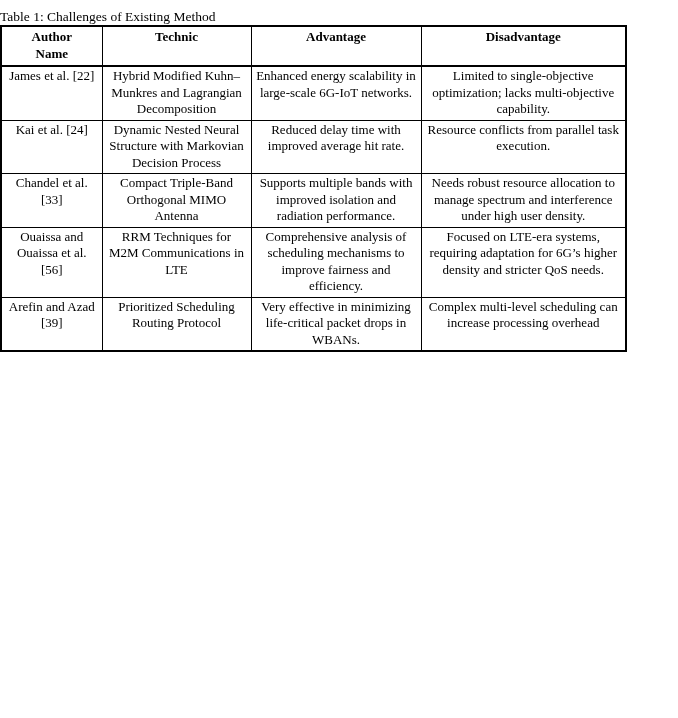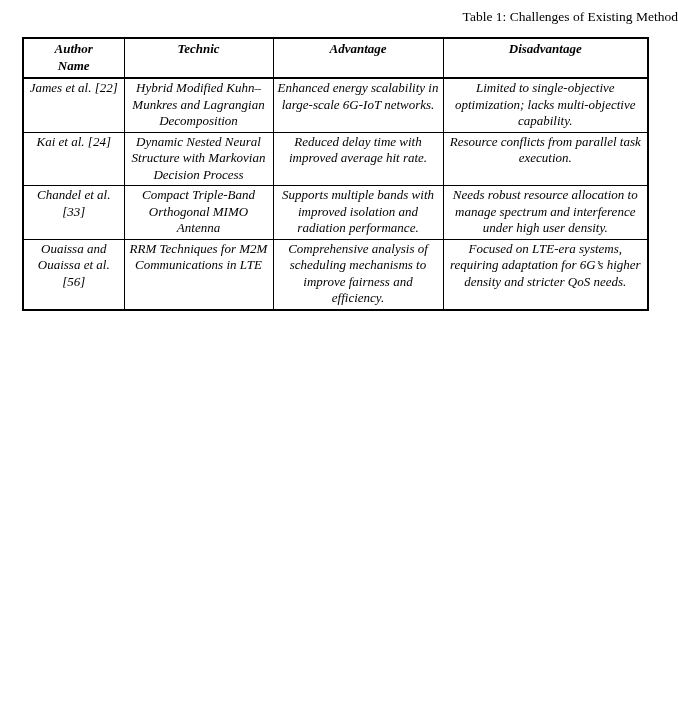--- a/index.html
+++ b/index.html
@@ -14,33 +14,31 @@
     color: #000000;
     overflow: hidden;
   }
   .page {
     width: 678px;
     height: 718px;
     box-sizing: border-box;
     padding-top: 9px;
   }
   .caption {
-    text-align: right;
+    text-align: left;
     font-size: 13.5px;
     line-height: 16px;
-    margin: 0 0 12px 0;
+    margin: 0 0 0 0;
     font-weight: normal;
   }
   table.challenges {
     border-collapse: collapse;
     table-layout: fixed;
     width: 625px;
-    margin-left: 22px;
     border: 2px solid #000000;
-    font-style: italic;
   }
   table.challenges th,
   table.challenges td {
     border: 1px solid #000000;
     vertical-align: top;
     text-align: center;
     font-size: 13px;
     line-height: 16.5px;
     padding: 1px 3px 2px 3px;
     overflow: hidden;
@@ -98,16 +96,22 @@
         <td>Compact Triple-Band Orthogonal MIMO Antenna</td>
         <td>Supports multiple bands with improved isolation and radiation performance.</td>
         <td>Needs robust resource allocation to manage spectrum and interference under high user density.</td>
       </tr>
       <tr>
         <td>Ouaissa and Ouaissa et al. [56]</td>
         <td>RRM Techniques for M2M Communications in LTE</td>
         <td>Comprehensive analysis of scheduling mechanisms to improve fairness and efficiency.</td>
         <td>Focused on LTE-era systems, requiring adaptation for 6G’s higher density and stricter QoS needs.</td>
       </tr>
+      <tr>
+        <td>Arefin and Azad [39]</td>
+        <td>Prioritized Scheduling Routing Protocol</td>
+        <td>Very effective in minimizing life-critical packet drops in WBANs.</td>
+        <td>Complex multi-level scheduling can increase processing overhead</td>
+      </tr>
     </tbody>
   </table>
 
 </div>
 
 </body></html>

